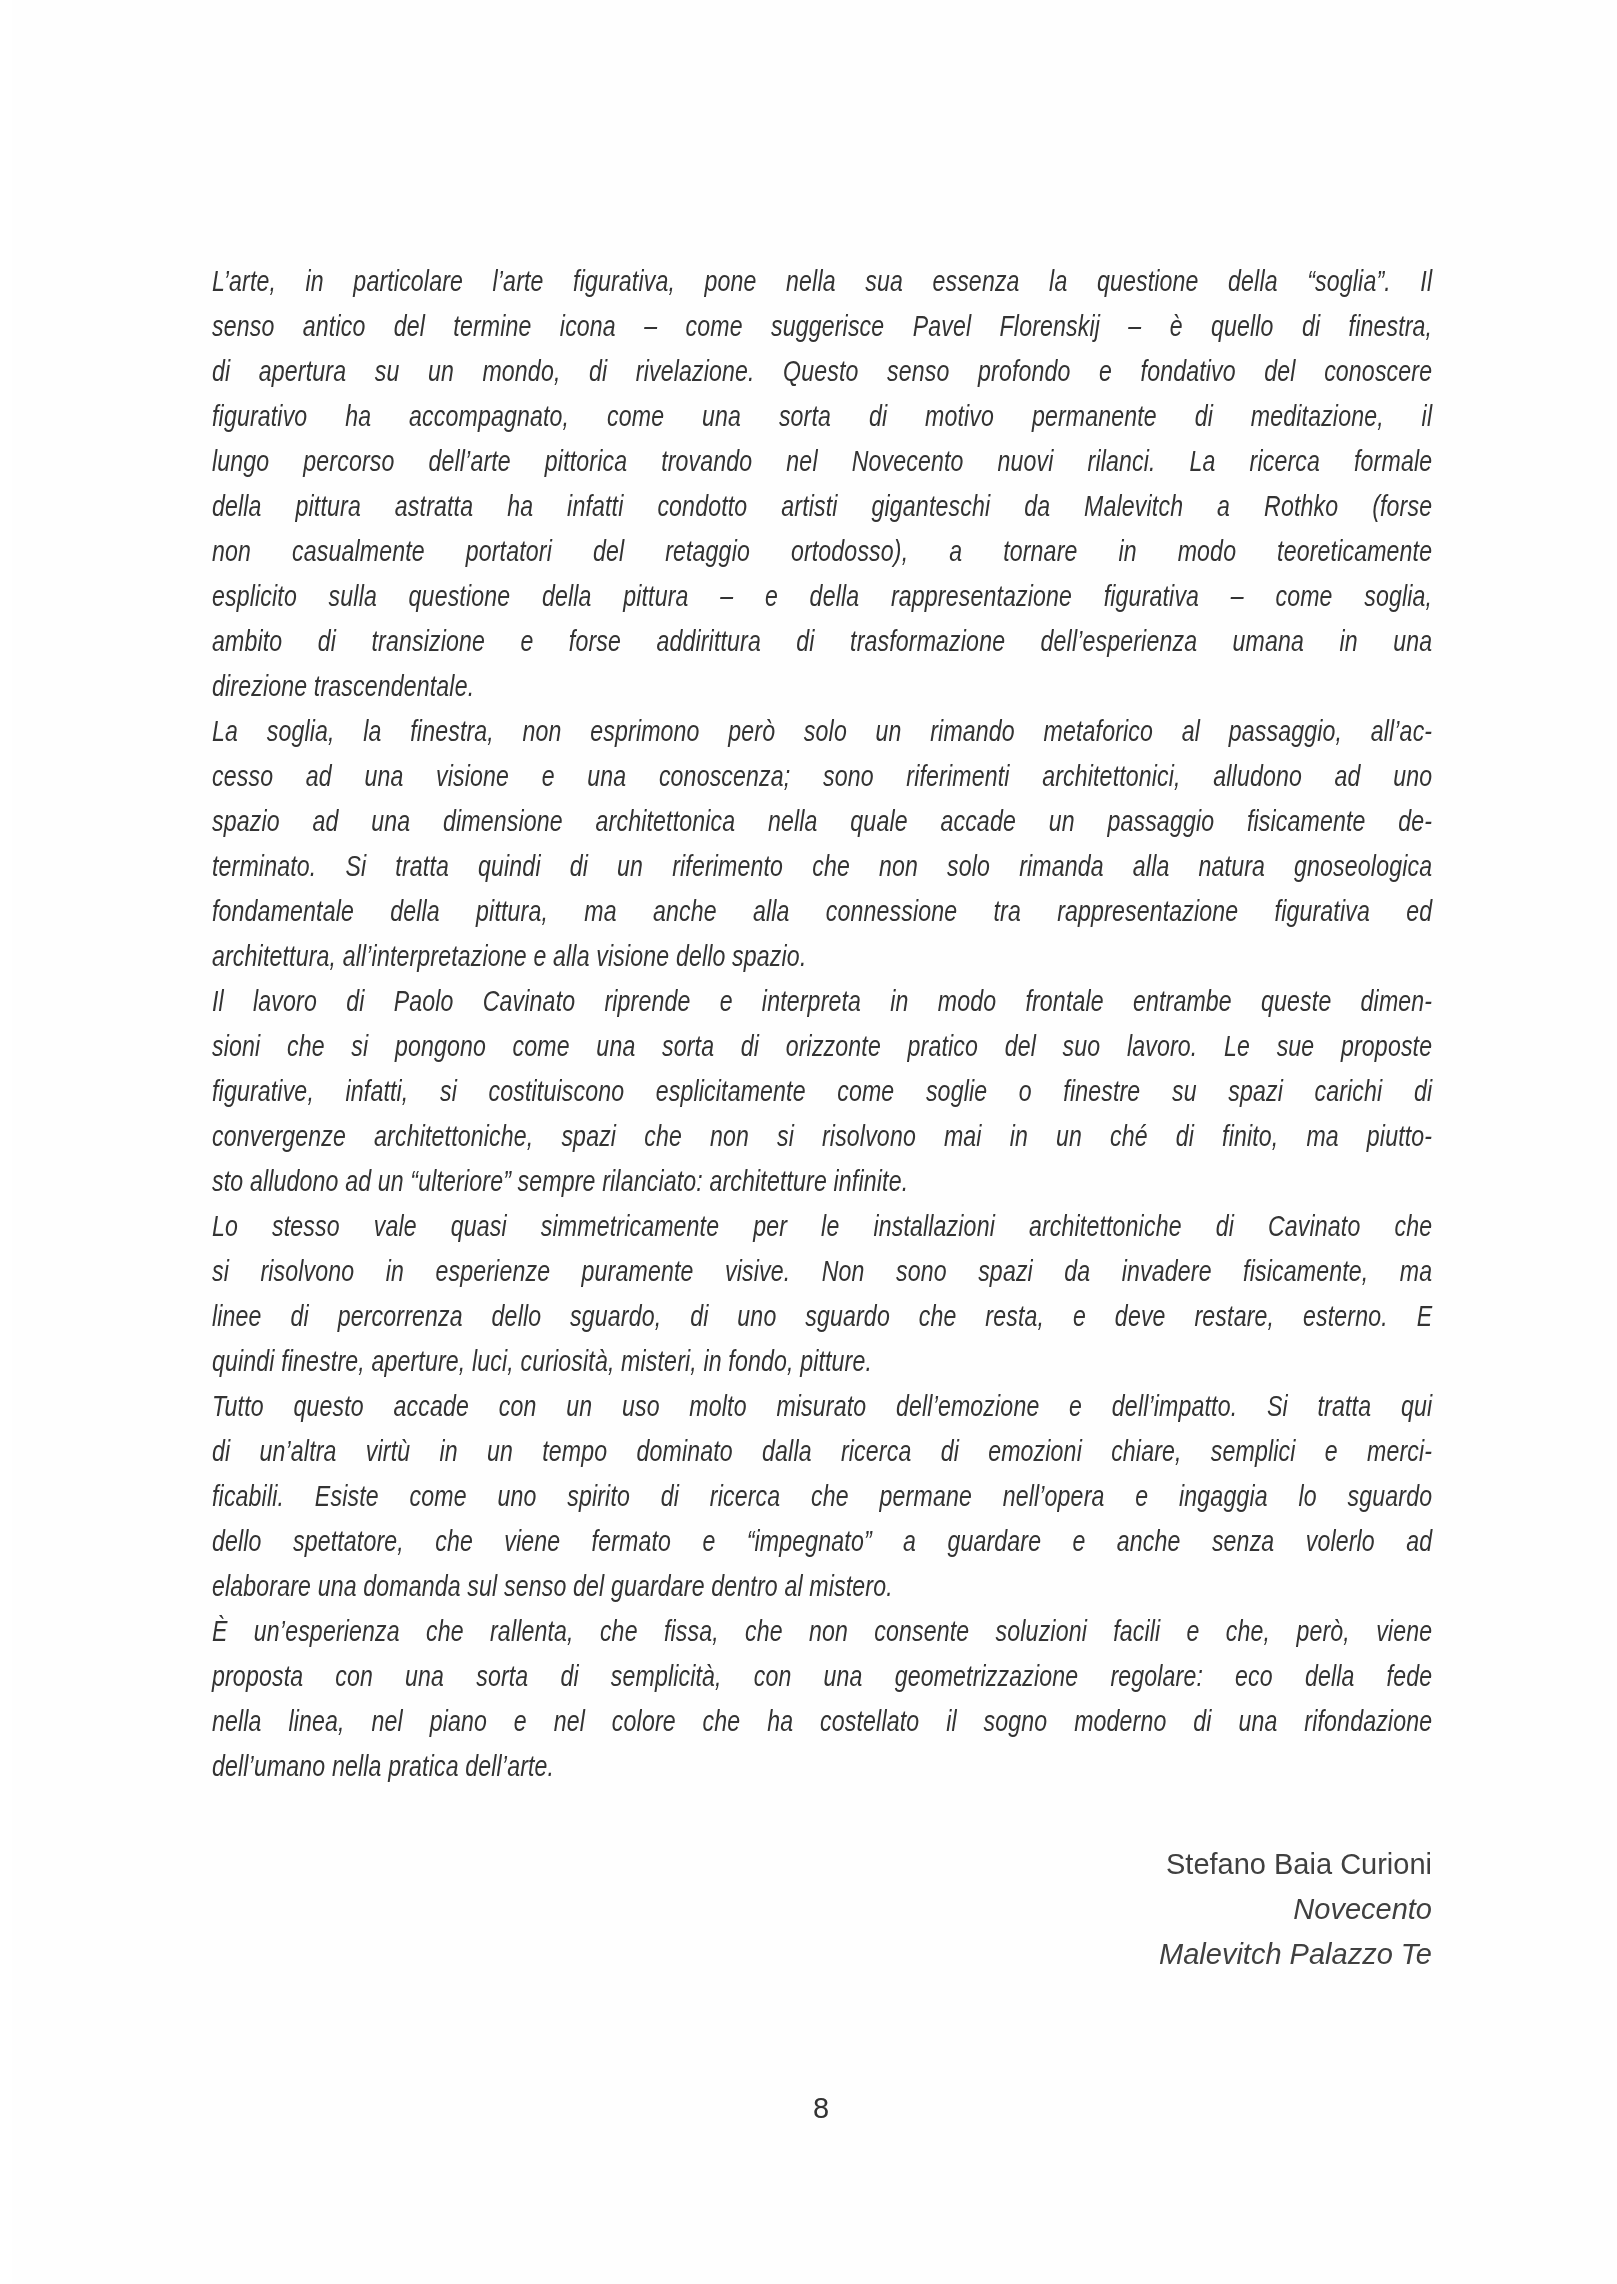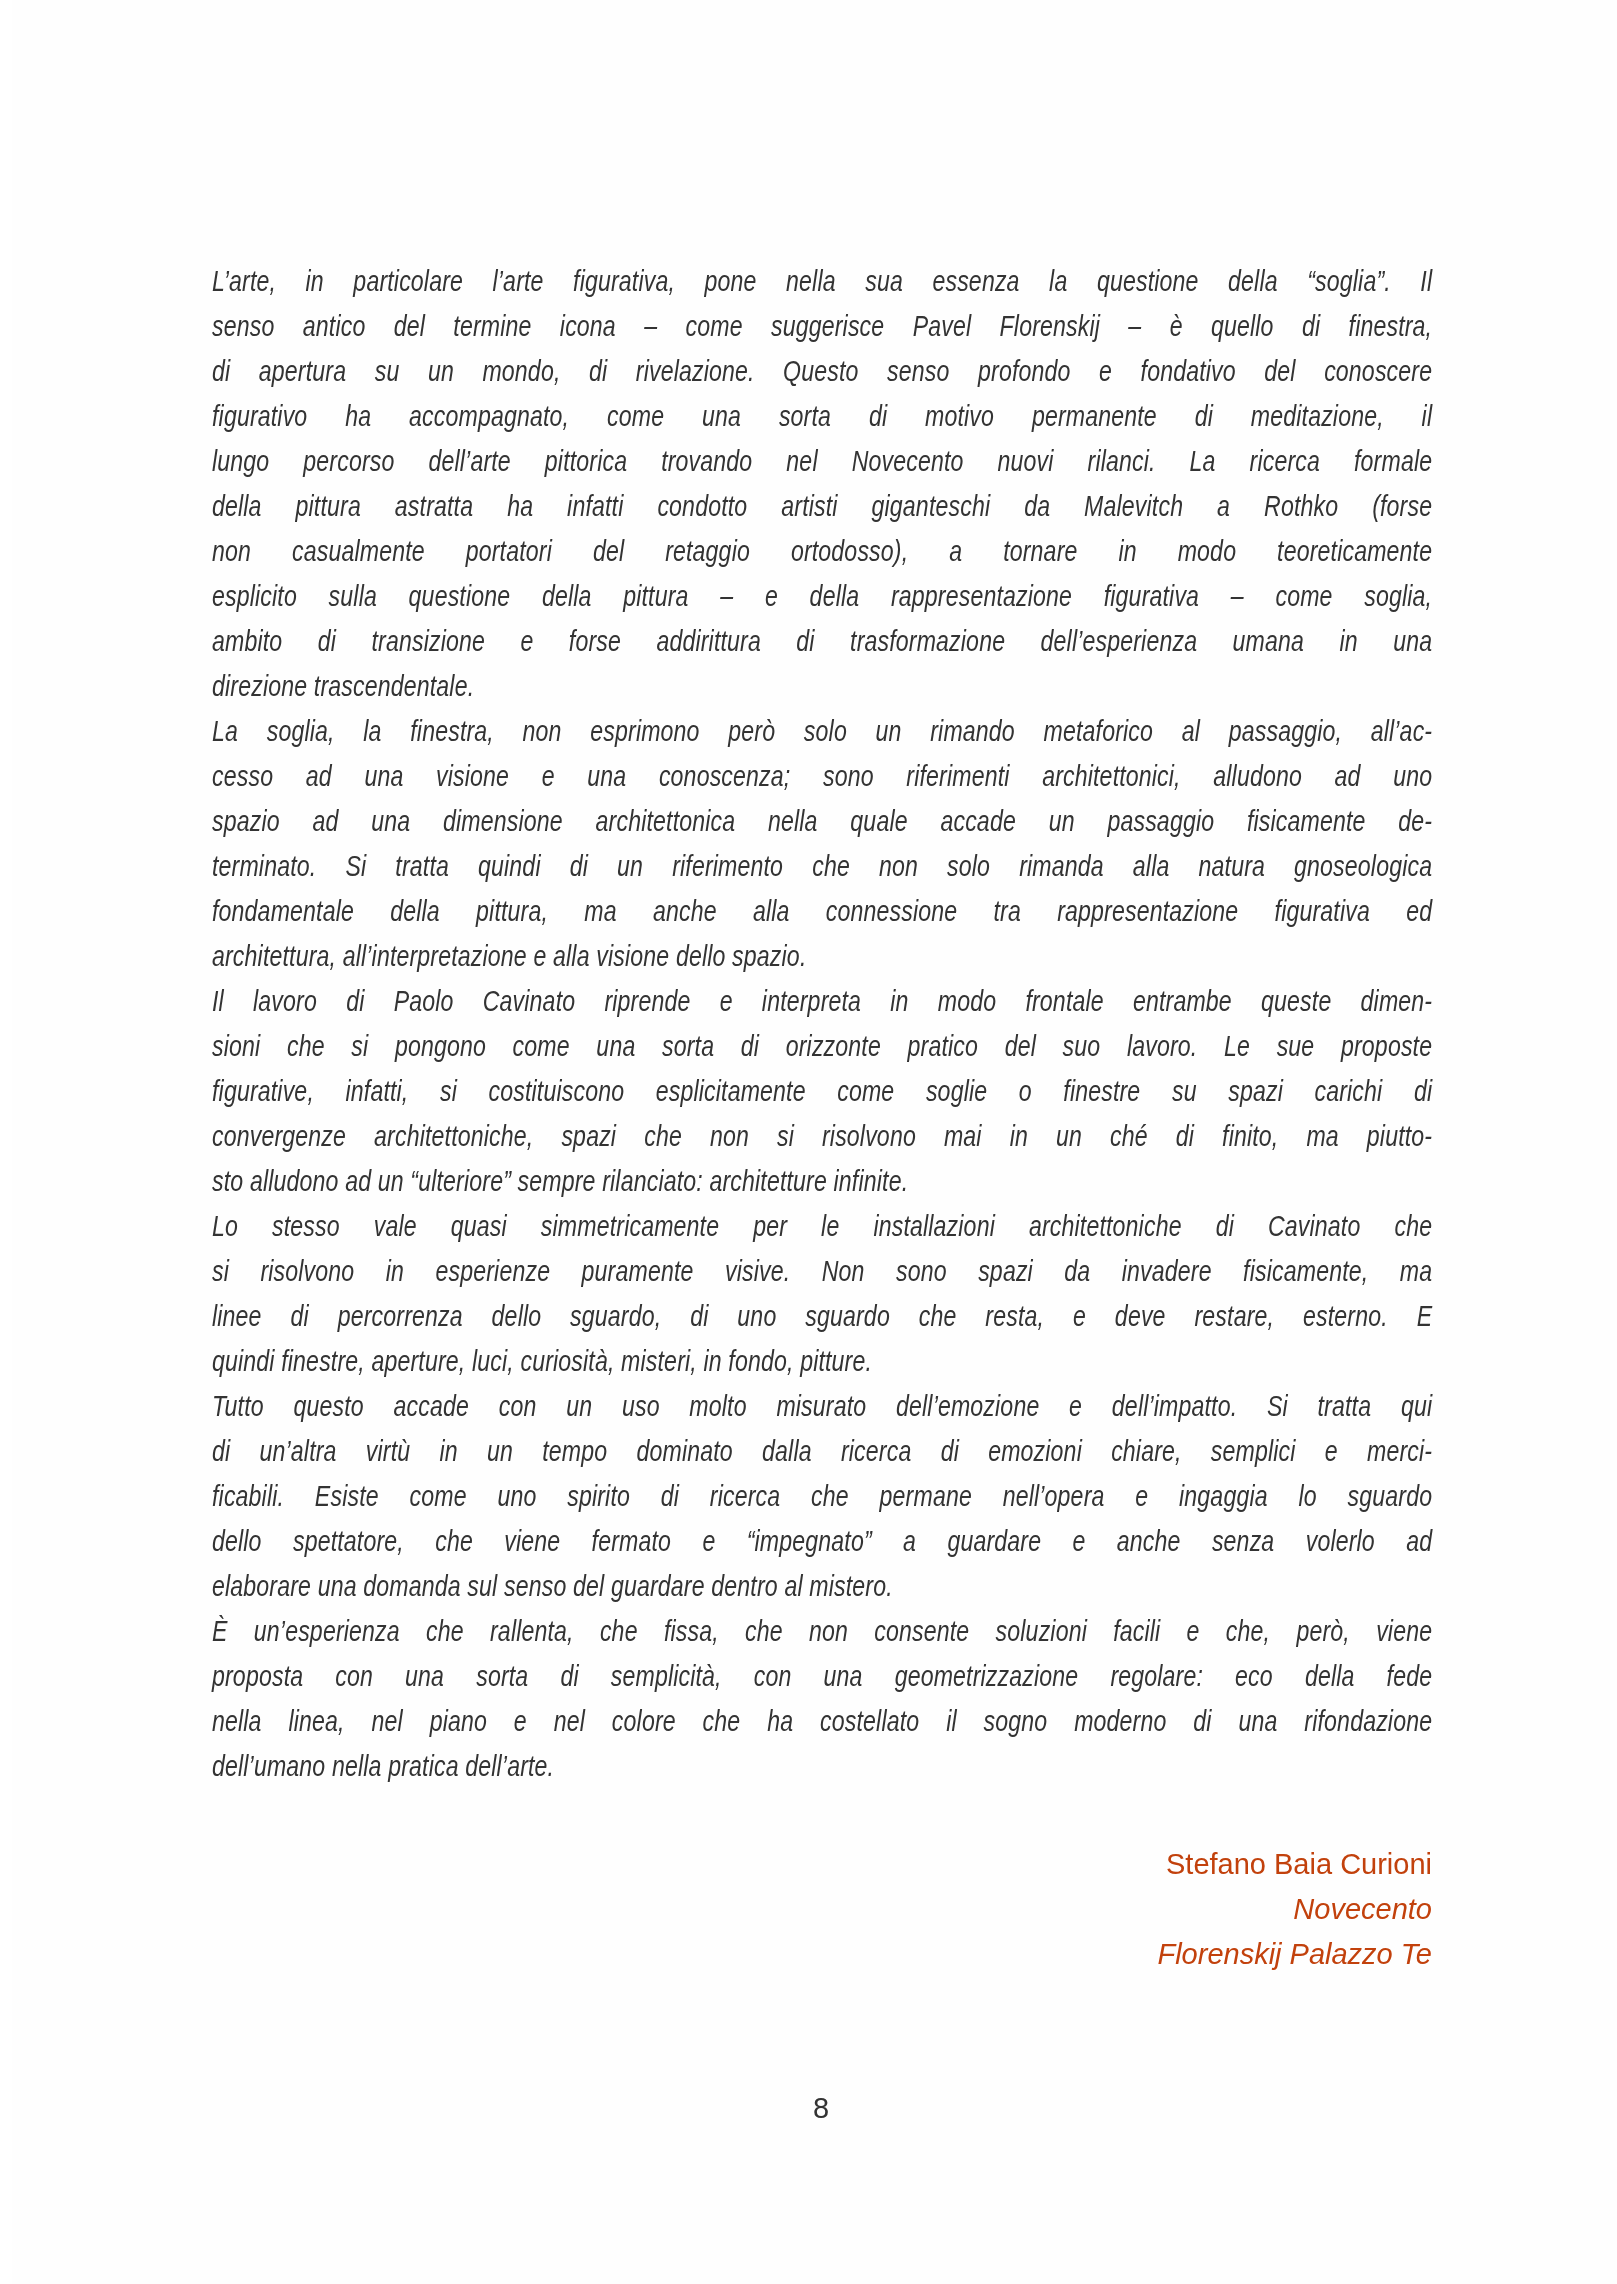--- a/index.html
+++ b/index.html
@@ -45,21 +45,21 @@
   .line.para-end {
     text-align-last: left;
   }
   .signature {
     position: absolute;
     right: 198px;
     top: 1842px;
     text-align: right;
     font-size: 29px;
     line-height: 45px;
-    color: #c2410c;
+    color: #404040;
   }
   .sig-name { font-style: normal; }
   .sig-role, .sig-org { font-style: italic; }
   .pageno {
     position: absolute;
     left: 0;
     top: 2092px;
     width: 100%;
     text-align: center;
     font-style: normal;
@@ -106,19 +106,19 @@
       <div class="line para-end">elaborare una domanda sul senso del guardare dentro al mistero.</div>
       <div class="line">È un’esperienza che rallenta, che fissa, che non consente soluzioni facili e che, però, viene</div>
       <div class="line">proposta con una sorta di semplicità, con una geometrizzazione regolare: eco della fede</div>
       <div class="line">nella linea, nel piano e nel colore che ha costellato il sogno moderno di una rifondazione</div>
       <div class="line para-end">dell’umano nella pratica dell’arte.</div>
     </div>
 
   <div class="signature">
     <div class="sig-name">Stefano Baia Curioni</div>
     <div class="sig-role">Novecento</div>
-    <div class="sig-org">Florenskij Palazzo Te</div>
+    <div class="sig-org">Malevitch Palazzo Te</div>
   </div>
 
   <div class="pageno">8</div>
 
 </div>
 
 
 </body></html>

